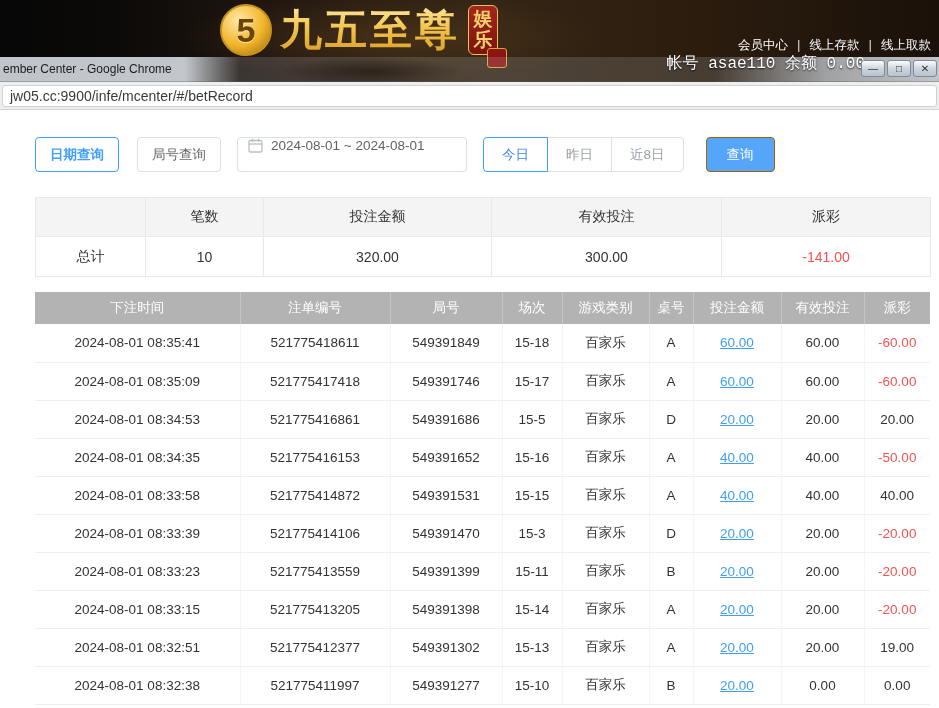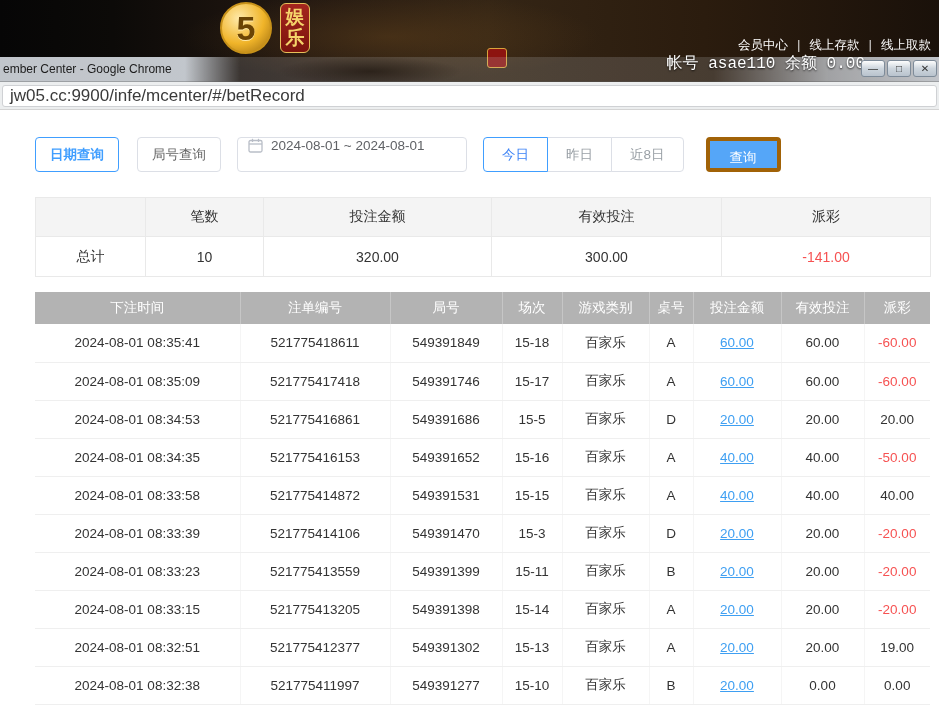--- a/index.html
+++ b/index.html
@@ -41,42 +41,42 @@
   .win-controls { position:absolute; right:2px; top:3px; display:flex; }
   .win-btn { width:24px; height:17px; margin-left:2px; border:1px solid #7e8b99; border-radius:3px;
     background:linear-gradient(#fdfdfd,#cdd5dd 50%,#b9c3cd); font-size:10px; line-height:15px; text-align:center;
     color:#333; cursor:pointer; }
 
   
   .url-bar { position:absolute; top:82px; left:0; width:939px; height:28px; background:#eceeef;
     border-bottom:1px solid #d4d4d4; z-index:4; }
   .url-field { position:absolute; left:2px; right:2px; top:3px; height:22px; background:#fff;
     border:1px solid #cfd1d4; border-radius:3px; line-height:20px; padding-left:7px;
-    font-size:17px; color:#3a3a3a; white-space:nowrap; overflow:hidden; }
+    font-size:14px; color:#3a3a3a; white-space:nowrap; overflow:hidden; }
 
   
   .content { position:absolute; top:110px; left:0; width:939px; bottom:0; background:#fff; padding:0 24px 0 20px;margin-left:15px; }
 
   .filter-row { margin-top:26px; display:flex; align-items:center; height:36px; font-size:13.5px; }
   .btn { height:35px; line-height:33px; padding:0 14px; border-radius:4px; background:#fff; cursor:pointer;
     font-size:13.5px; white-space:nowrap; }
   .btn-outline-blue { border:1px solid #409eff; color:#409eff; margin-right:18px; font-weight:bold; }
   .btn-outline-gray { border:1px solid #dcdfe6; color:#666; margin-right:16px; }
   .date-picker { width:230px; height:35px; border:1px solid #dcdfe6; border-radius:4px; display:flex;
     align-items:flex-start; padding:0 10px; color:#606266; margin-right:16px; background:#fff; cursor:pointer; }
   .date-picker svg { margin-right:8px; flex:none; }
   .date-text { white-space:nowrap; }
   .btn-group { display:flex; margin-right:22px; }
   .gbtn { height:35px; line-height:33px; padding:0 18px; border:1px solid #dcdfe6; background:#fff;
     color:#9aa0a6; cursor:pointer; font-size:13.5px; }
   .gbtn:first-child { border-radius:4px 0 0 4px; }
   .gbtn:last-child { border-radius:0 4px 4px 0; }
   .gbtn + .gbtn { margin-left:-1px; }
   .gbtn.active { border-color:#409eff; color:#3b82f6; position:relative; z-index:1; }
-  .btn-primary { border:4px solid #a16207; background:#55a6f8; color:#fff; padding:0 20px; }
+  .btn-primary { border:1px solid #a16207; background:#55a6f8; color:#fff; padding:0 20px; }
 
   table { border-collapse:collapse; table-layout:fixed; width:100%; }
 
   .summary-table { margin-top:25px; font-size:14px; color:#333; }
   .summary-table th, .summary-table td { border:1px solid #e9e9e9; text-align:center; }
   .summary-table th { height:39px; background:#f4f4f4; font-weight:normal; }
   .summary-table td { height:40px; background:#fff; }
   .neg { color:#f65252; }
 
   .bet-table { margin-top:15px; font-size:13.5px; color:#333; }
@@ -92,20 +92,21 @@
 <body>
 
 <div class="screen">
 
   <div class="top-area">
     <div class="site-header">
       <div class="logo-wrap">
         <div class="coin">
           <span>5</span>
         </div>
+        <div class="logo-text">九五至尊</div>
         <div class="logo-badge">娱乐</div>
       </div>
       <div class="header-links"><a class="hlink">会员中心</a><span class="sep">|</span><a class="hlink">线上存款</a><span class="sep">|</span><a class="hlink">线上取款</a></div>
     </div>
     <div class="logo-seal"></div>
 
     <div class="title-bar">
       <div class="glass-reflection"></div>
       <div class="browser-title">ember Center - Google Chrome</div>
       <div class="account-info">帐号 asae110  余额 0.00</div>

